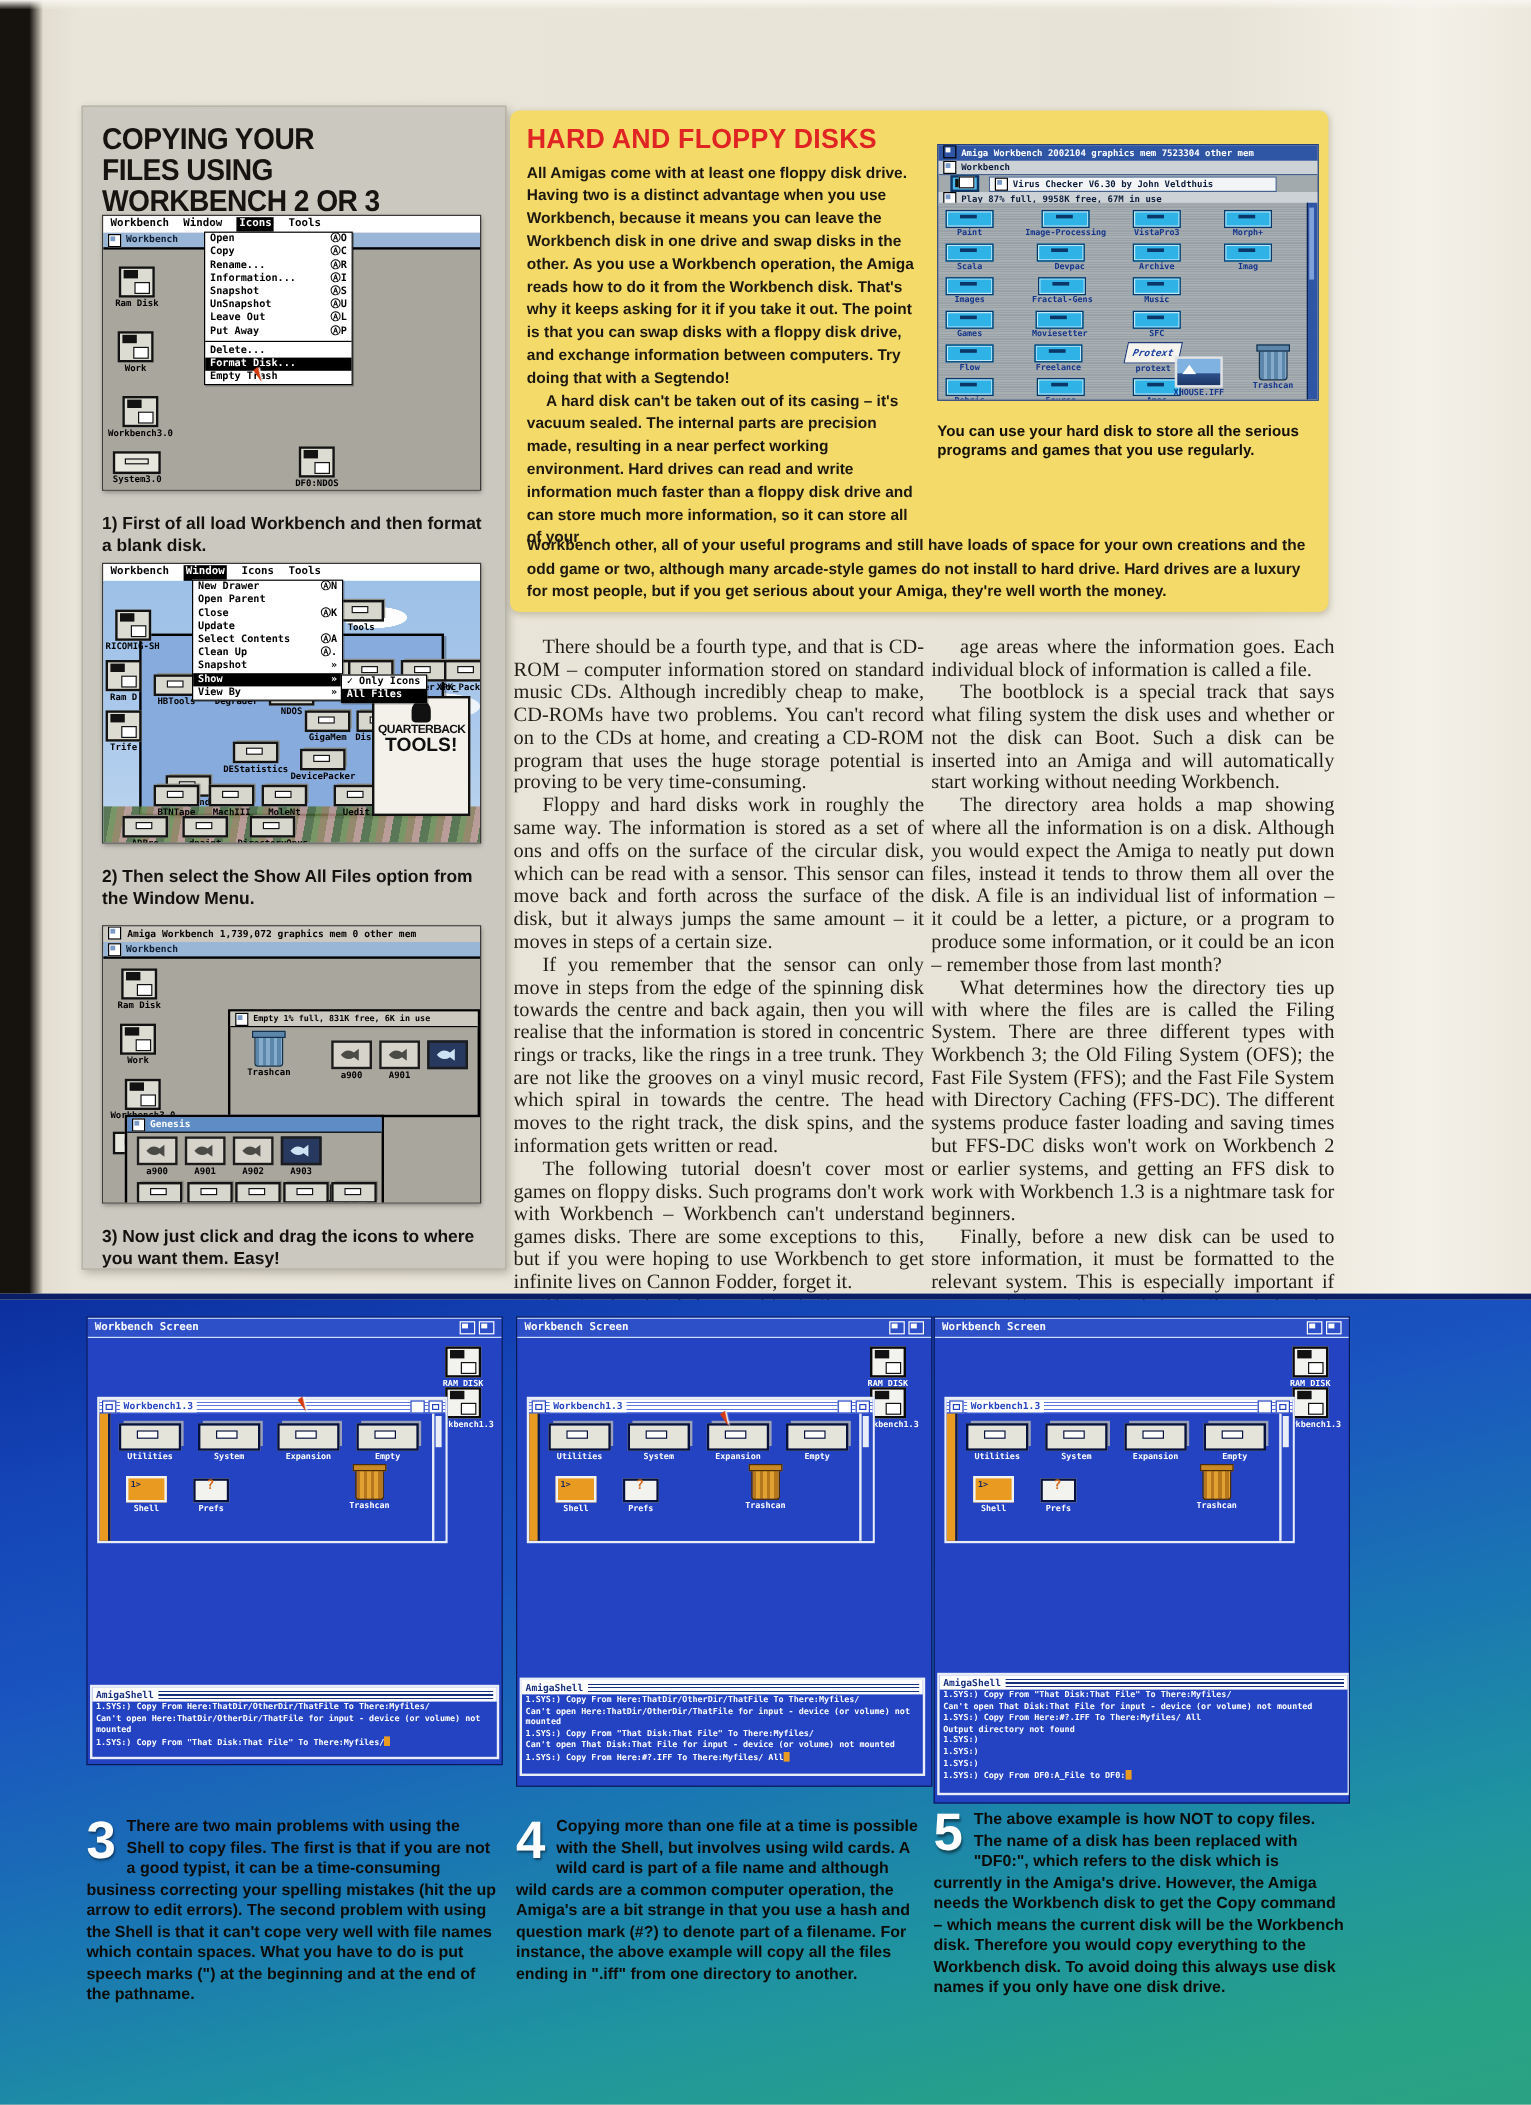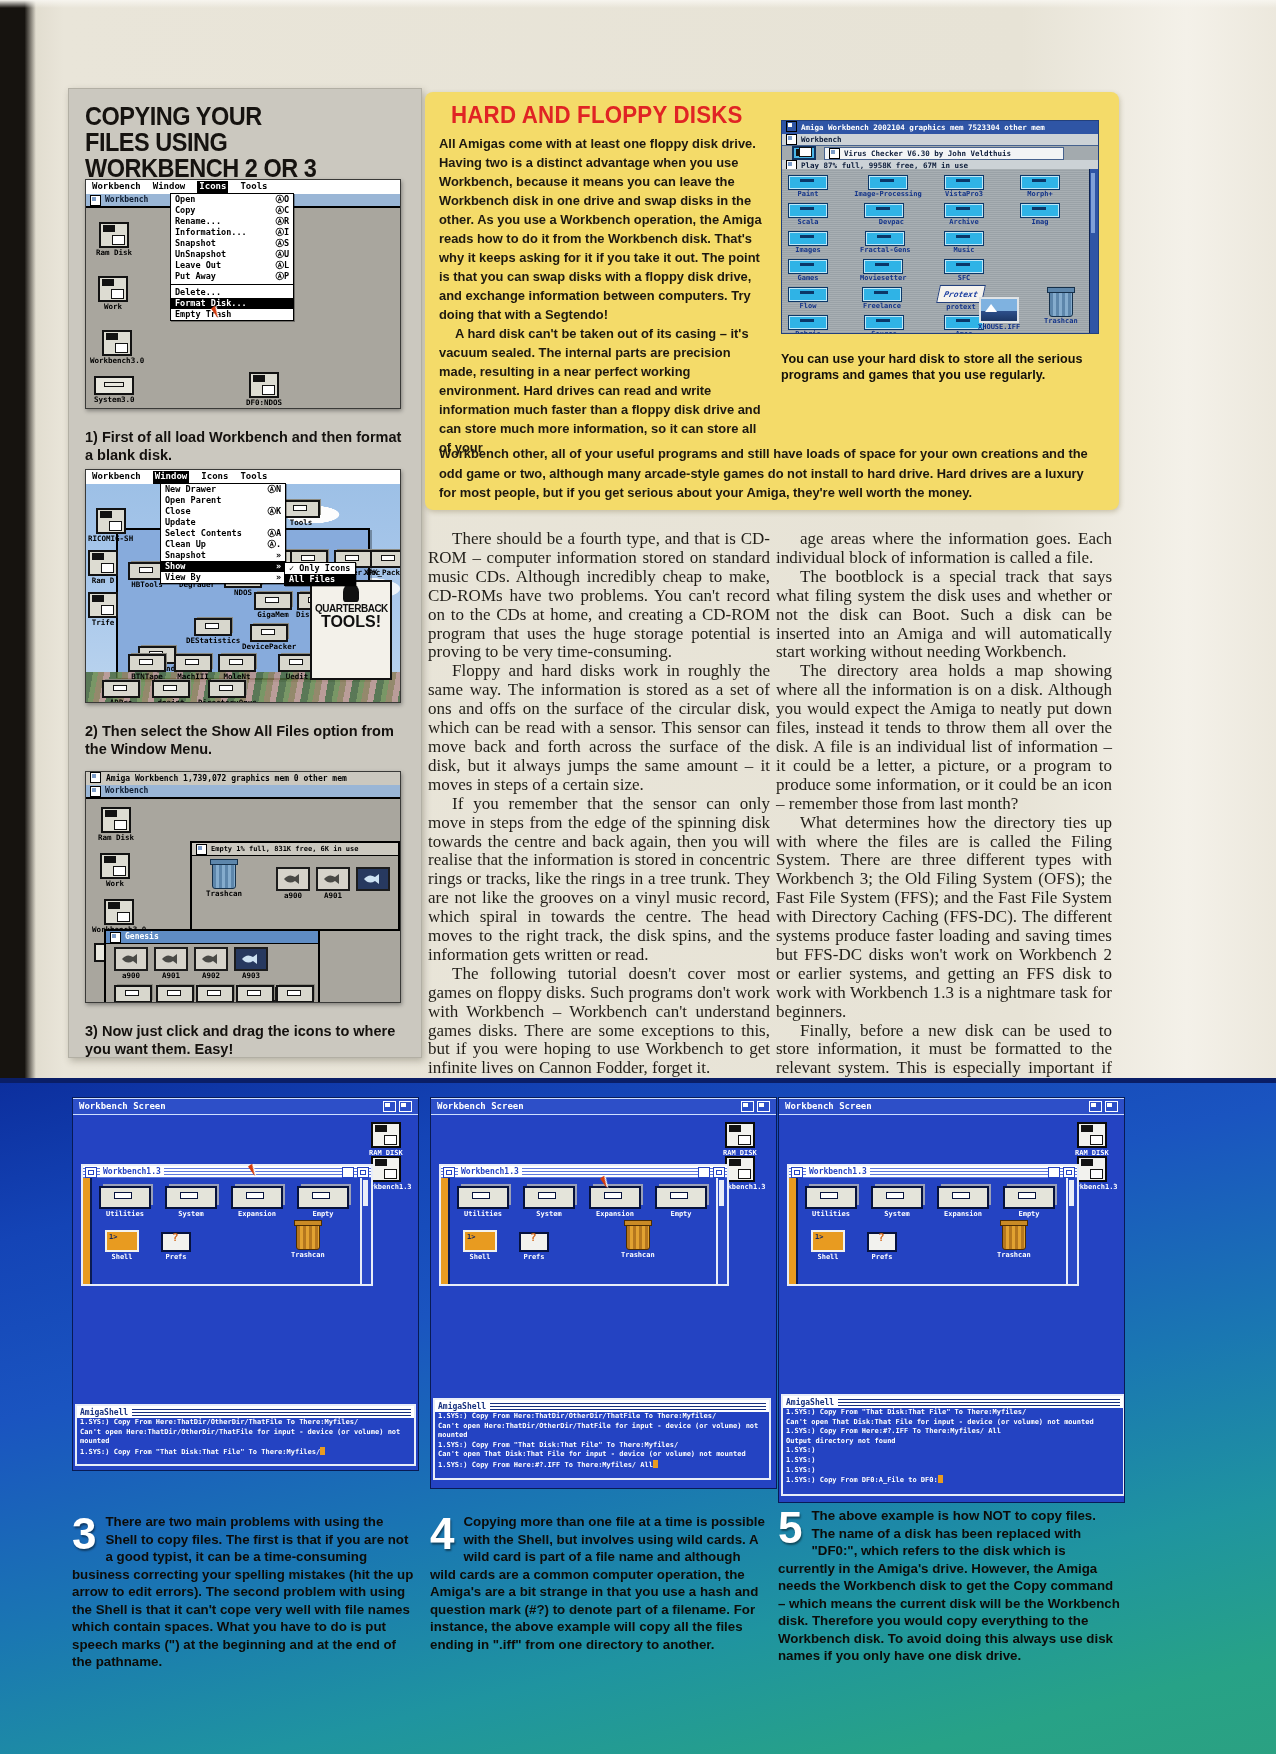--- a/index.html
+++ b/index.html
@@ -59,21 +59,21 @@
     linear-gradient(180deg,#9dc0e6 0%,#abc9ec 55%,#bcd5ee 100%);}
   .terrain{position:absolute;left:0;right:0;bottom:0;height:30px;opacity:.85;background:
     repeating-linear-gradient(100deg,#49683c 0 7px,#6d8c4e 7px 12px,#8d7c55 12px 18px,#b9938a 18px 24px);}
   .win2{position:absolute;border:2px solid #000;background:#87abdc;box-shadow:2px 2px 0 rgba(0,0,0,.3);}
   .qb{position:absolute;background:#f3f1ea;border:2px solid #111;color:#101010;text-align:center;font-weight:900;font-family:"Liberation Sans",sans-serif;padding:22px 3px 2px;line-height:.95;}
   .qb .l1{font-size:10px;letter-spacing:-.5px;display:block;}
   .qb .l2{font-size:16px;display:block;}
   .qb::before{content:"";position:absolute;top:2px;left:50%;width:16px;height:18px;margin-left:-8px;background:#111;border-radius:45% 45% 20% 20%;}
 
   
-  .ybox{position:absolute;left:425px;top:92px;width:682px;height:418px;background:#f4db69;border-radius:8px;box-shadow:1px 2px 5px rgba(90,75,20,.25);padding-left:12px;}
+  .ybox{position:absolute;left:425px;top:92px;width:682px;height:418px;background:#f4db69;border-radius:8px;box-shadow:1px 2px 5px rgba(90,75,20,.25);}
   .ybox h2{margin:10px 0 0 14px;font-weight:900;font-size:23px;color:#e02424;letter-spacing:.2px;}
   .ybox h2 span{display:inline-block;transform:scaleX(.97);transform-origin:left;white-space:nowrap;}
   .ytext{position:absolute;left:14px;top:42px;width:332px;font-weight:700;font-size:12.9px;line-height:19px;color:#1d180f;}
   .ytext p{margin:0;}
   .ytext p+p{text-indent:16px;}
   .ywide{position:absolute;left:14px;top:352px;width:656px;font-weight:700;font-size:12.9px;line-height:19.5px;color:#1d180f;}
   .ycap{position:absolute;left:356px;top:246px;width:314px;font-weight:700;font-size:12.6px;line-height:16px;color:#14100a;}
   
   .yshot{position:absolute;left:356px;top:28px;width:316px;height:212px;border:1px solid #23407c;overflow:hidden;font-family:"DejaVu Sans Mono",monospace;background:#a3aaae;}
   .ytb{height:13px;background:#2f55a5;color:#fff;font-weight:700;font-size:7.5px;line-height:13px;padding:0 4px;display:flex;gap:4px;}

